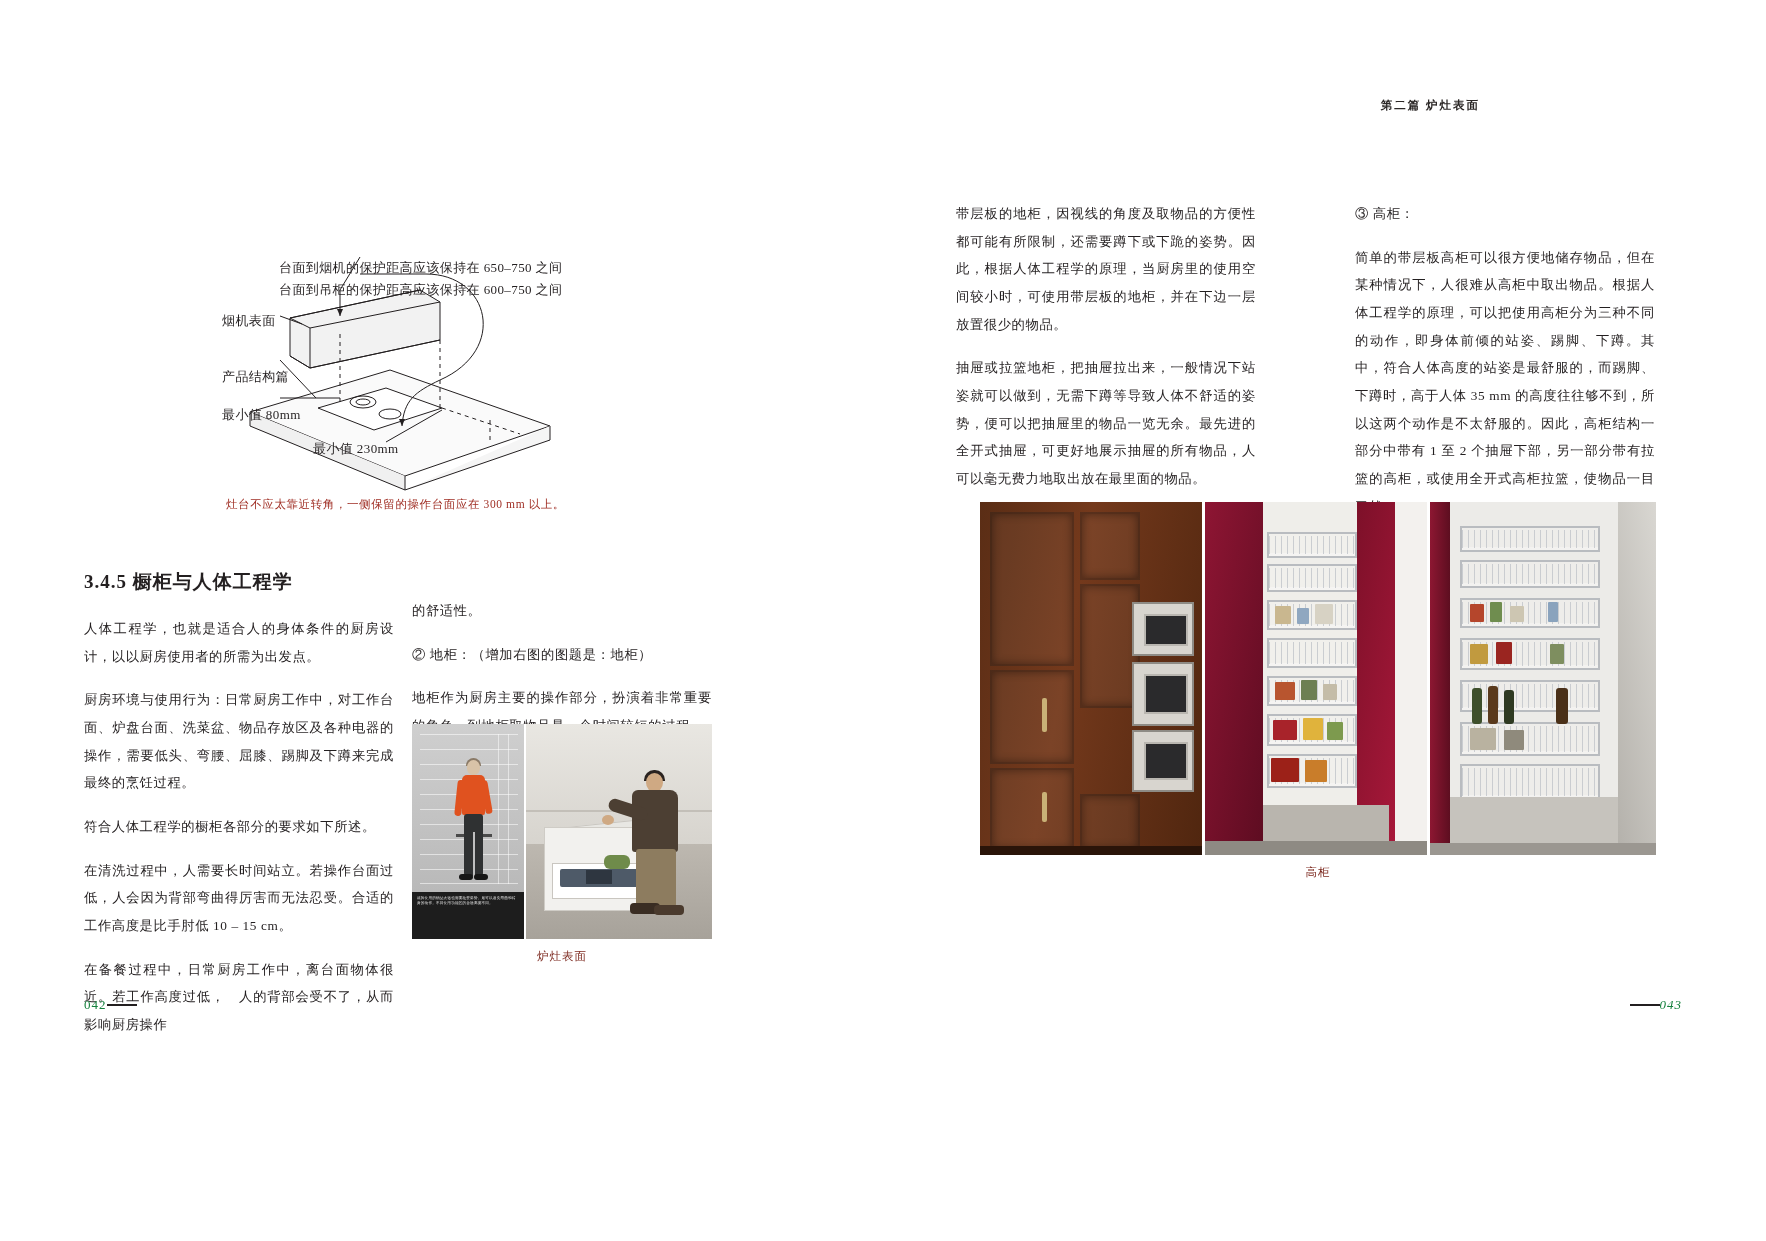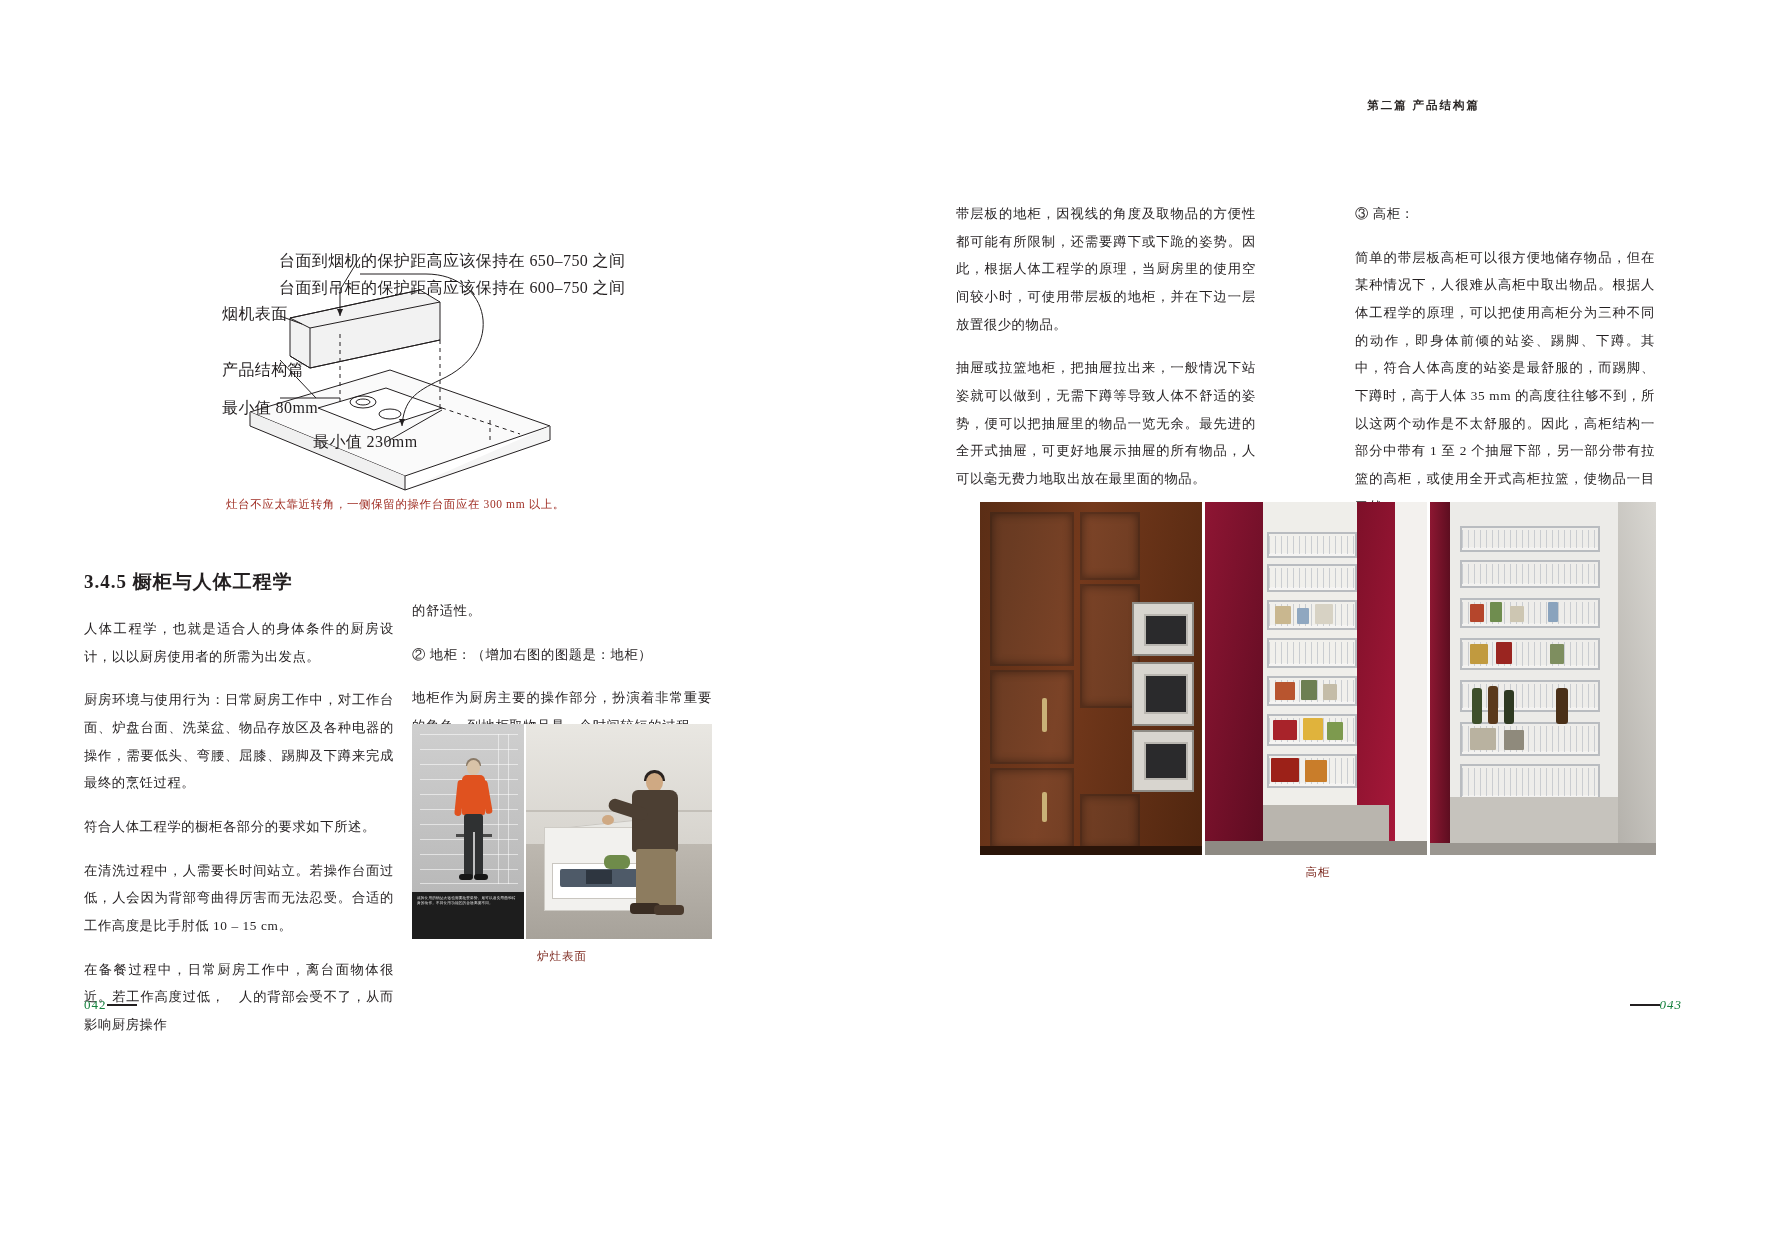--- a/index.html
+++ b/index.html
@@ -85,25 +85,26 @@
   
   .illus {
     position: absolute;
     left: 190px;
     top: 230px;
     width: 420px;
     height: 300px;
   }
   .callout {
     position: absolute;
-    font-size: 16px;
+    font-size: 13px;
     line-height: 1.7;
     letter-spacing: 0.4px;
     color: #231f20;
     white-space: nowrap;
+    margin-top: 10px;
   }
   .c-top { left: 279px; top: 247px; }
   .c-smoke { left: 222px; top: 300px; }
   .c-stove { left: 222px; top: 356px; }
   .c-min80 { left: 222px; top: 394px; }
   .c-min230 { left: 313px; top: 428px; text-align: right; }
   .caption-red {
     position: absolute;
     left: 226px;
     top: 497px;
@@ -332,21 +333,21 @@
   .grey { position: absolute; inset: 0; background: linear-gradient(90deg,#8d1732 0 9%, #e7e6e3 9% 78%, #c9c7c2 78% 100%); }
   .grey-door { position: absolute; right: 0; top: 0; width: 38px; height: 100%; background: linear-gradient(260deg,#d9d7d2,#b4b1ab); }
 
   .photo-frame { position: relative; overflow: hidden; background: #ddd; }
 </style>
 </head>
 <body>
 
 <div class="page">
 
-  <div class="running-head">第二篇  产品结构篇</div>
+  <div class="running-head">第二篇  炉灶表面</div>
 
   <svg class="illus" viewBox="0 0 420 300">
     <g fill="none" stroke="#231f20" stroke-width="1">
 
       <path d="M100 88 L230 60 L250 72 L250 110 L120 138 L100 126 Z" fill="#f2f2f2"></path>
       <path d="M100 88 L230 60"></path>
       <path d="M120 138 L250 110"></path>
       <path d="M100 126 L120 138"></path>
 
       <path d="M100 88 L120 98 L250 72"></path>

